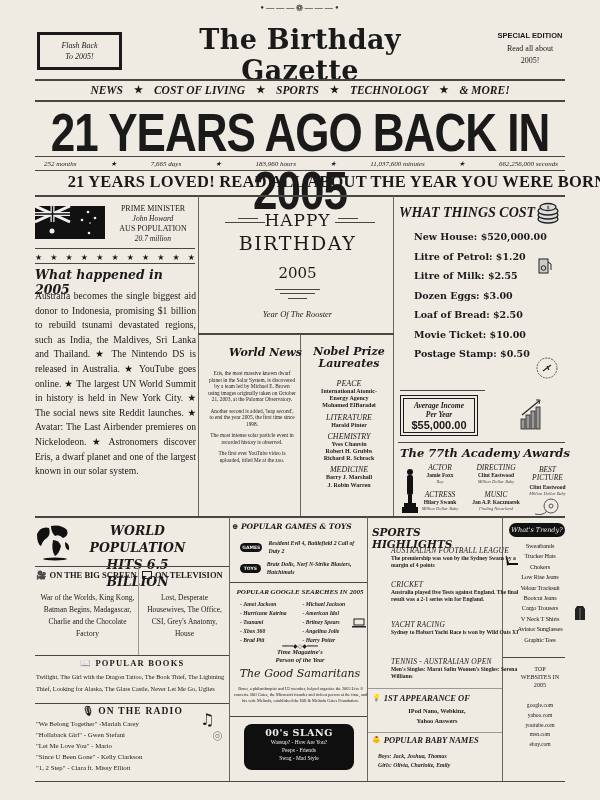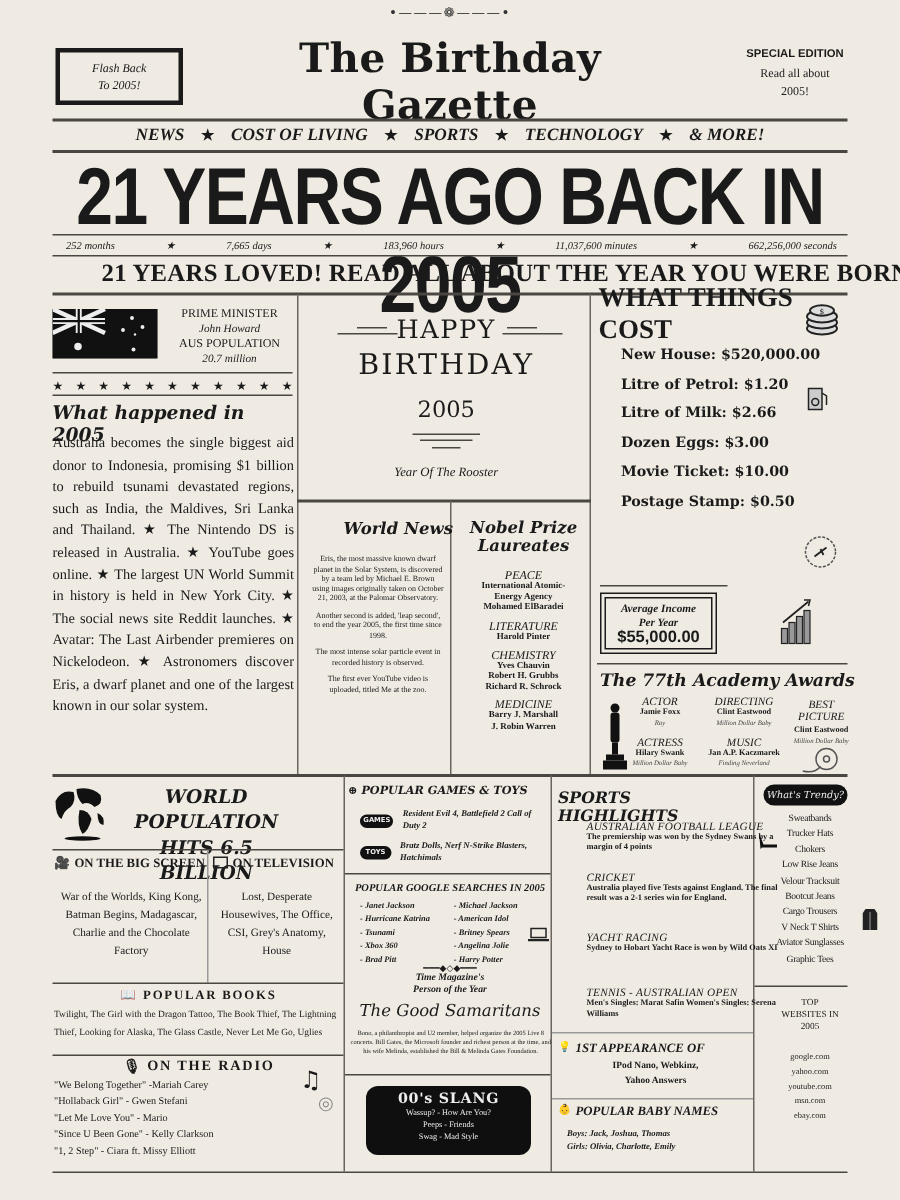--- a/index.html
+++ b/index.html
@@ -44,21 +44,21 @@
 
   .wn-title { left: 200px; top: 346px; width: 103px; text-align: center; font-family: "DejaVu Serif", serif; font-style: italic; font-weight: bold; font-size: 11px; padding-left: 28px; }
   .wn-body { left: 208px; top: 370px; width: 88px; text-align: center; font-family: "Liberation Serif", serif; font-size: 5.3px; line-height: 6.5px; }
   .wn-body p { margin-bottom: 5px; }
   .np-title { left: 303px; top: 346px; width: 92px; text-align: center; font-family: "DejaVu Serif", serif; font-style: italic; font-weight: bold; font-size: 11px; line-height: 11.5px; }
   .np-body { left: 303px; top: 376px; width: 92px; text-align: center; font-family: "Liberation Serif", serif; }
   .np-body .cat { font-style: italic; font-size: 8px; margin-top: 3px; }
   .np-body .nm { font-size: 6px; line-height: 7.2px; font-weight: bold; }
 
   
-  .cost-title { left: 399px; top: 188px; width: 140px; font-family: "Liberation Serif", serif; font-weight: bold; font-size: 18px; }
+  .cost-title { left: 399px; top: 205px; width: 140px; font-family: "Liberation Serif", serif; font-style: italic; font-weight: bold; font-size: 14px; }
   .cost-list { left: 414px; top: 227px; width: 150px; font-family: "DejaVu Serif", serif; font-weight: bold; font-size: 9.5px; line-height: 19.5px; }
   .coin-icon { left: 536px; top: 201px; }
   .pump-icon { left: 538px; top: 258px; }
   .stamp-icon { left: 536px; top: 357px; }
   .income-box { left: 400px; top: 395px; width: 78px; height: 41px; border: 3px double #1a1a1a; border-width: 4px; text-align: center; padding-top: 2px; }
   .income-box .t { font-family: "Liberation Serif", serif; font-style: italic; font-weight: bold; font-size: 7.5px; line-height: 9px; }
   .income-box .v { font-family: "Liberation Sans", sans-serif; font-weight: bold; font-size: 11px; }
   .chart-icon { left: 519px; top: 397px; }
   .academy-title { left: 400px; top: 446px; width: 170px; font-family: "DejaVu Serif", serif; font-style: italic; font-weight: bold; font-size: 11.5px; }
   .oscar-icon { left: 402px; top: 468px; }
@@ -254,22 +254,23 @@
         <ellipse cx="12" cy="14" rx="10" ry="4"></ellipse>
         <ellipse cx="12" cy="10" rx="10" ry="4"></ellipse>
         <ellipse cx="12" cy="6" rx="8" ry="3.5"></ellipse>
       </g>
       <text x="12" y="8" font-size="5" text-anchor="middle" fill="#222">$</text>
     </svg>
 </div>
 <div class="abs cost-list">
   <div>New House: $520,000.00</div>
   <div>Litre of Petrol: $1.20</div>
-  <div>Litre of Milk: $2.66</div>
+  <div>Litre of Milk: $2.55</div>
   <div>Dozen Eggs: $3.00</div>
+  <div>Loaf of Bread: $2.50</div>
   <div>Movie Ticket: $10.00</div>
   <div>Postage Stamp: $0.50</div>
 </div>
 <div class="abs pump-icon">
   <svg width="14" height="16" viewBox="0 0 14 16">
       <rect x="1" y="1" width="9" height="14" fill="#ccc" stroke="#222"></rect>
       <circle cx="5.5" cy="10" r="2.3" fill="none" stroke="#222"></circle>
       <path d="M10 4 L13 6 L13 12" fill="none" stroke="#222"></path>
     </svg>
 </div>

